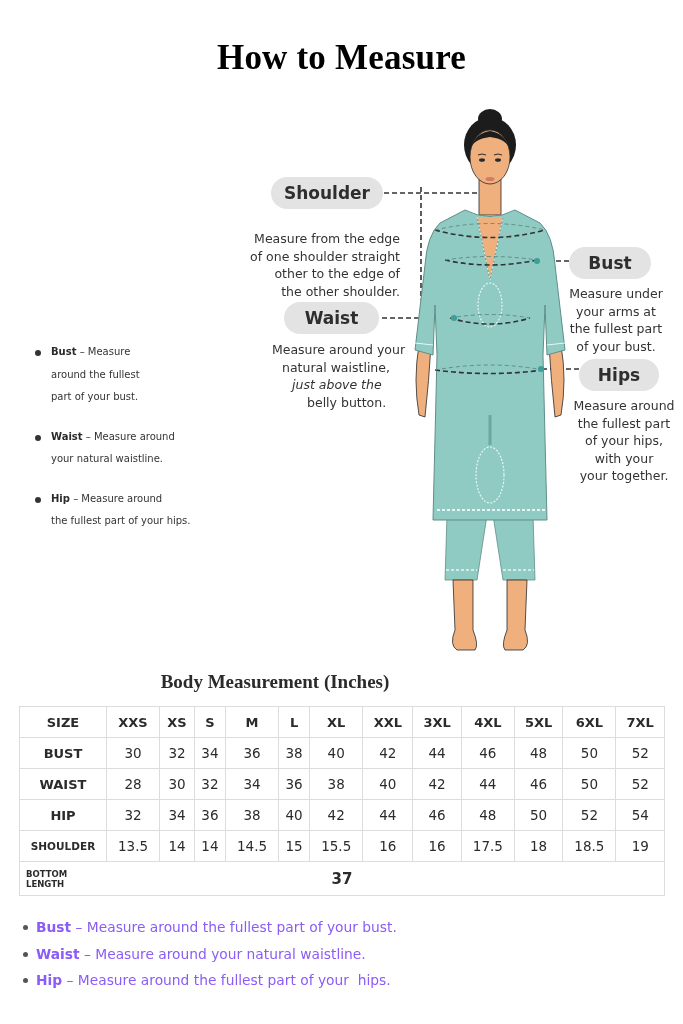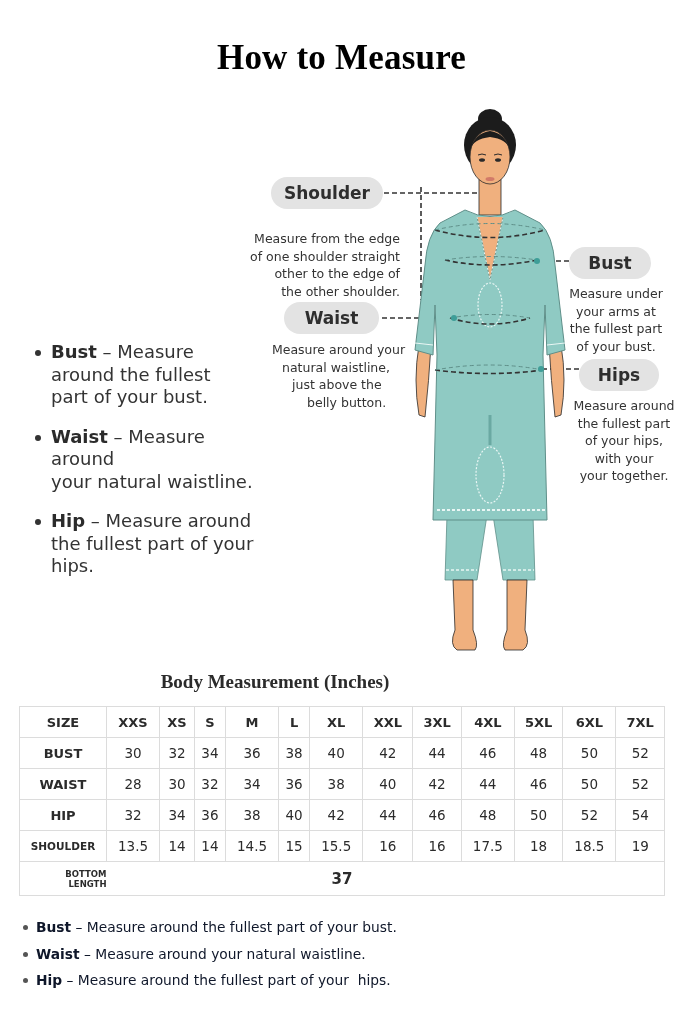--- a/index.html
+++ b/index.html
@@ -6,21 +6,21 @@
   html, body { width: 683px; height: 1024px; background: #ffffff; overflow: hidden; }
   body { position: relative; font-family: "DejaVu Sans", sans-serif; color: #2b2b2b; }
 
   .title {
     position: absolute; left: 0; top: 38px; width: 683px; text-align: center;
     font-family: "Liberation Serif", serif; font-size: 35px; color: #000000; letter-spacing: 0.2px;
   }
 
   
   .left-list { position: absolute; left: 34px; top: 341px; width: 230px; }
-  .left-list .item { position: relative; padding-left: 17px; font-size: 18px; line-height: 22.5px; color: #333; margin-bottom: 17px; }
+  .left-list .item { position: relative; padding-left: 17px; font-size: 10px; line-height: 22.5px; color: #333; margin-bottom: 17px; }
   .left-list .item .dot { position: absolute; left: 1px; top: 9px; width: 6px; height: 6px; border-radius: 50%; background: #333; }
   .left-list .item b { font-weight: bold; color: #2b2b2b; }
 
   
   .figure { position: absolute; left: 395px; top: 105px; width: 190px; height: 555px; }
 
   
   .pill {
     position: absolute; background: #e3e3e3; border-radius: 16px; height: 32px;
     font-size: 17px; font-weight: bold; color: #2e2e2e; text-align: center; line-height: 32px;
@@ -39,28 +39,28 @@
     font-size: 13.5px; color: #2b2b2b;
   }
   .size-table td, .size-table th {
     border: 1px solid #dcdcdc; text-align: center; height: 31px; font-weight: normal;
   }
   .size-table th { font-weight: bold; font-size: 13px; }
   .size-table th.rowhead { width: 87px; font-size: 13px; text-align: center; }
   .size-table th.rowhead.small { font-size: 10.5px; }
   .size-table tr.header th { font-weight: bold; }
   .size-table tr.bottom td { height: 34px; font-weight: bold; }
-  .size-table tr.bottom th.rowhead { text-align: right; padding-left: 6px; font-size: 8.5px; font-weight: bold; }
+  .size-table tr.bottom th.rowhead { text-align: left; padding-left: 6px; font-size: 8.5px; font-weight: bold; }
   .size-table tr.bottom td.val { text-align: left; padding-left: 225px; font-size: 15px; }
   .size-table tr.bottom th { border-right: none; }
   .size-table tr.bottom td { border-left: none; }
 
   
   .notes { position: absolute; left: 22px; top: 918px; width: 640px; }
-  .notes .note { position: relative; padding-left: 14px; font-size: 13.8px; line-height: 18px; color: #0f172a; margin-bottom: 8.5px; }
+  .notes .note { position: relative; padding-left: 14px; font-size: 13.8px; line-height: 18px; color: #8b5cf6; margin-bottom: 8.5px; }
   .notes .note .dot { position: absolute; left: 1px; top: 7px; width: 5px; height: 5px; border-radius: 50%; background: #555; }
   .notes .note b { font-weight: bold; }
 </style>
 </head>
 <body>
 
 <h1 class="title">How to Measure</h1>
 
 <div class="left-list">
   <div class="item">
@@ -160,21 +160,21 @@
   <div>Measure from the edge</div>
   <div>of one shoulder straight</div>
   <div>other to the edge of</div>
   <div>the other shoulder.</div>
 </div>
 
 <div class="pill" style="left:284px;top:302px;width:95px;">Waist</div>
 <div class="desc" style="left:262px;top:341px;width:145px;">
   <div style="text-align:center;padding-left:8px;">Measure around your</div>
   <div style="padding-left:20px;">natural waistline,</div>
-  <div style="padding-left:30px;">just above the</div>
+  <div style="padding-left:30px;font-style:italic;">just above the</div>
   <div style="padding-left:45px;">belly button.</div>
 </div>
 
 <div class="pill" style="left:569px;top:247px;width:82px;">Bust</div>
 <div class="desc" style="left:566px;top:285px;width:100px;text-align:center;">
   <div>Measure under</div>
   <div>your arms at</div>
   <div>the fullest part</div>
   <div>of your bust.</div>
 </div>

